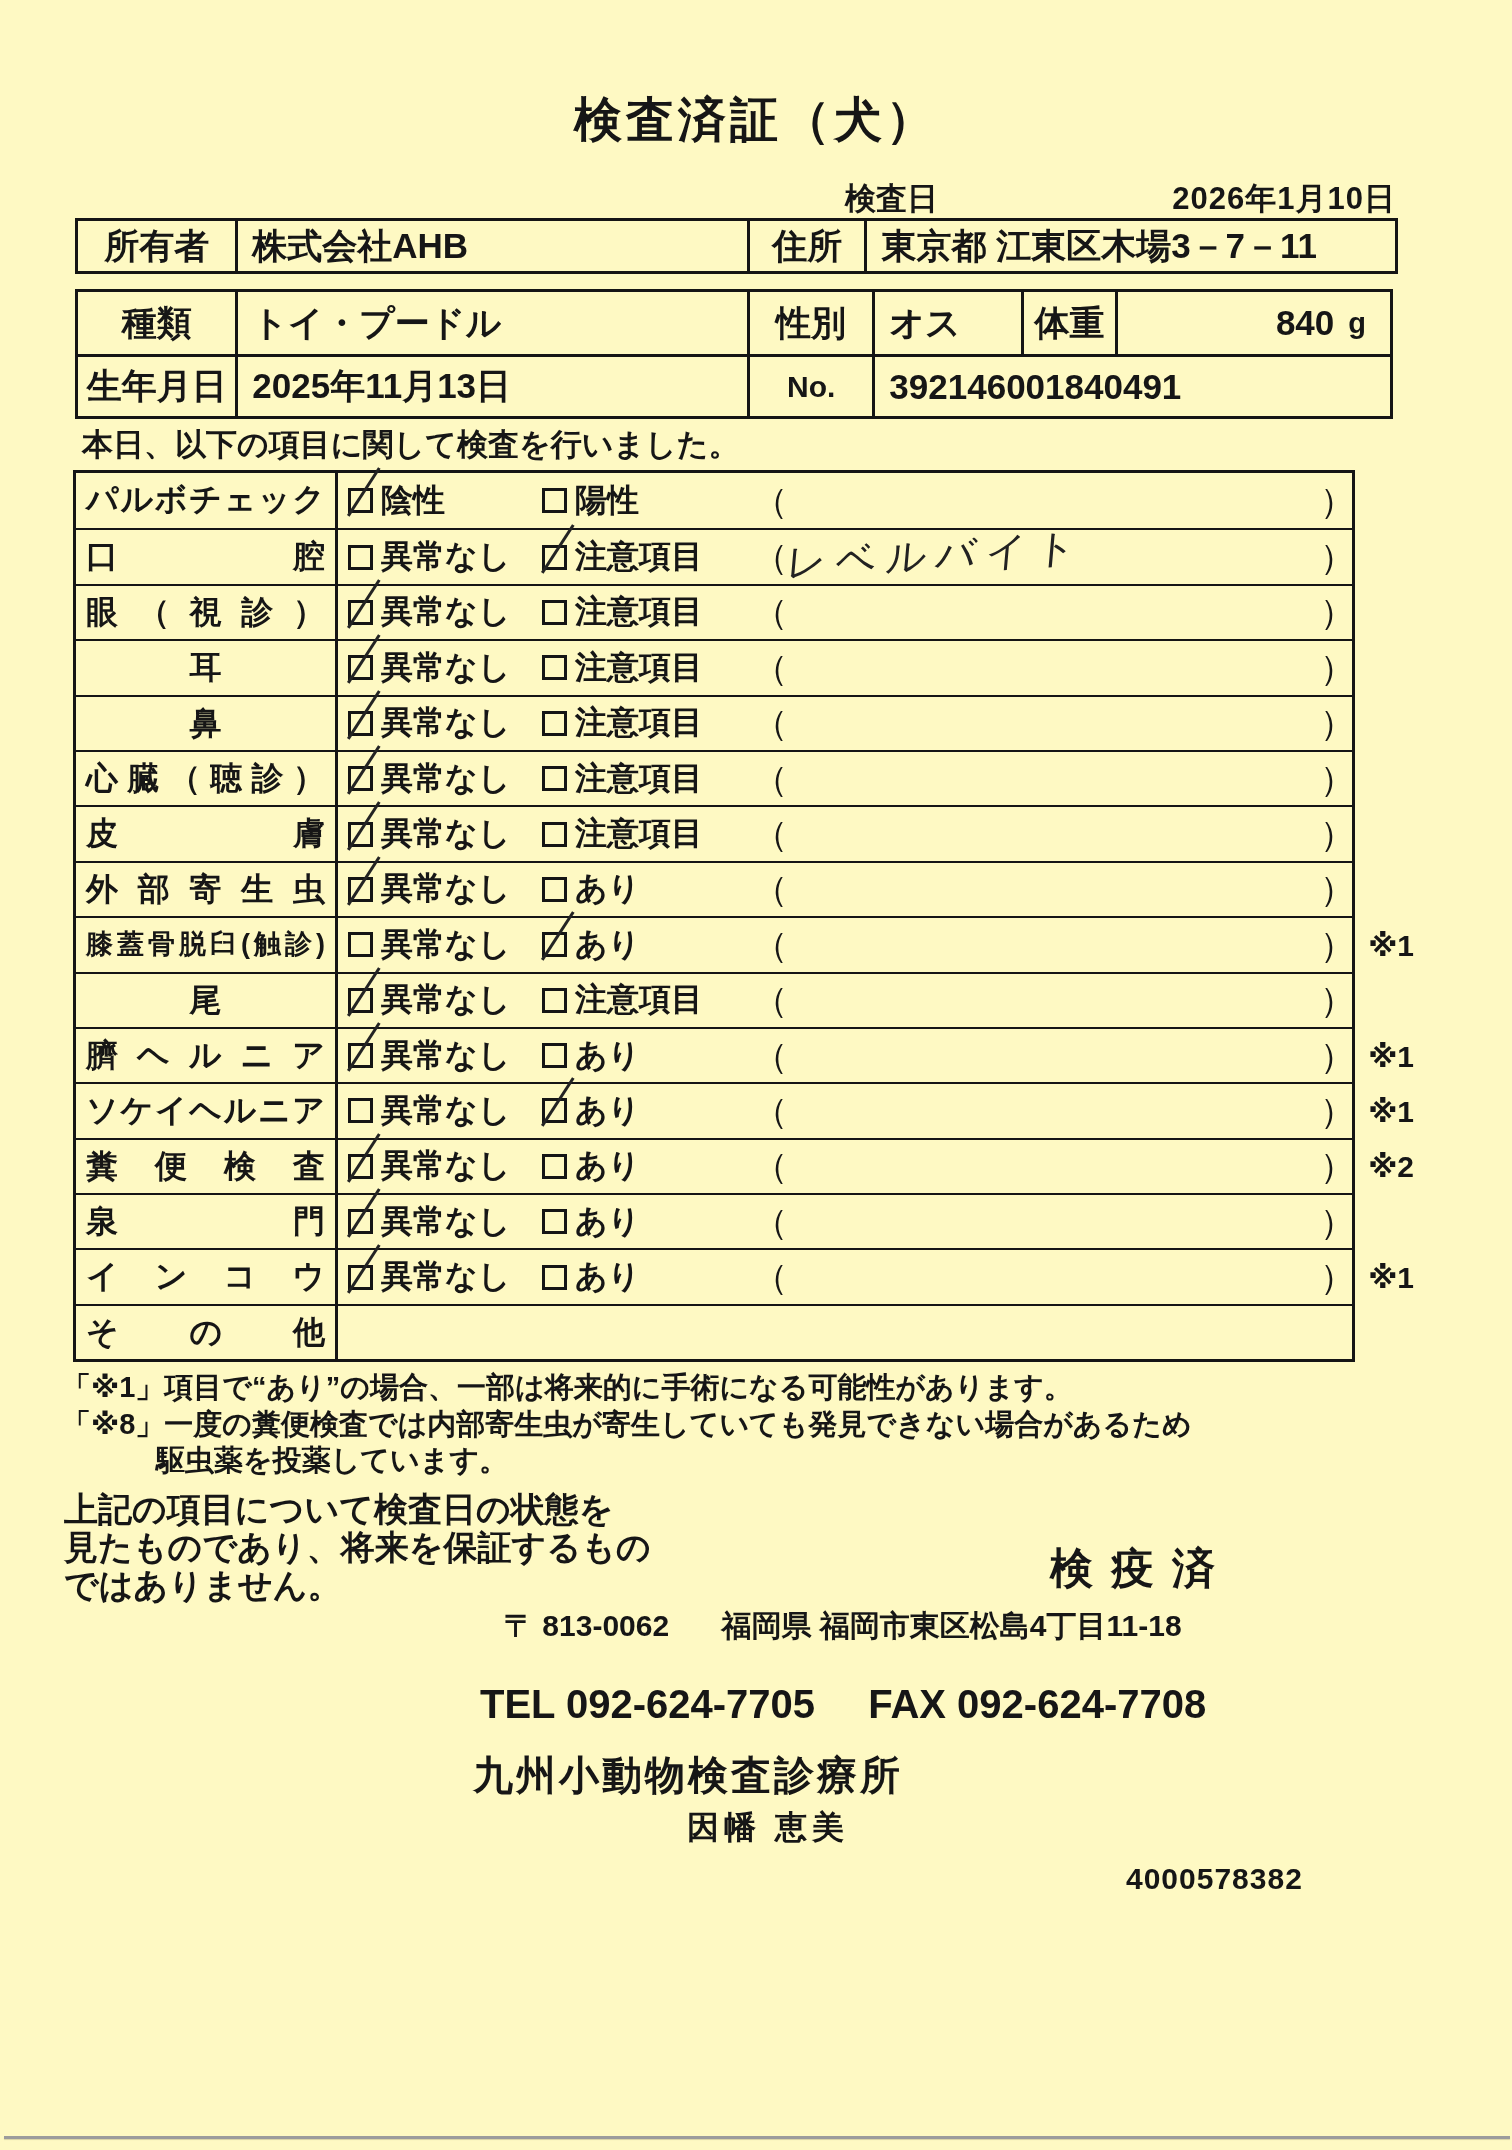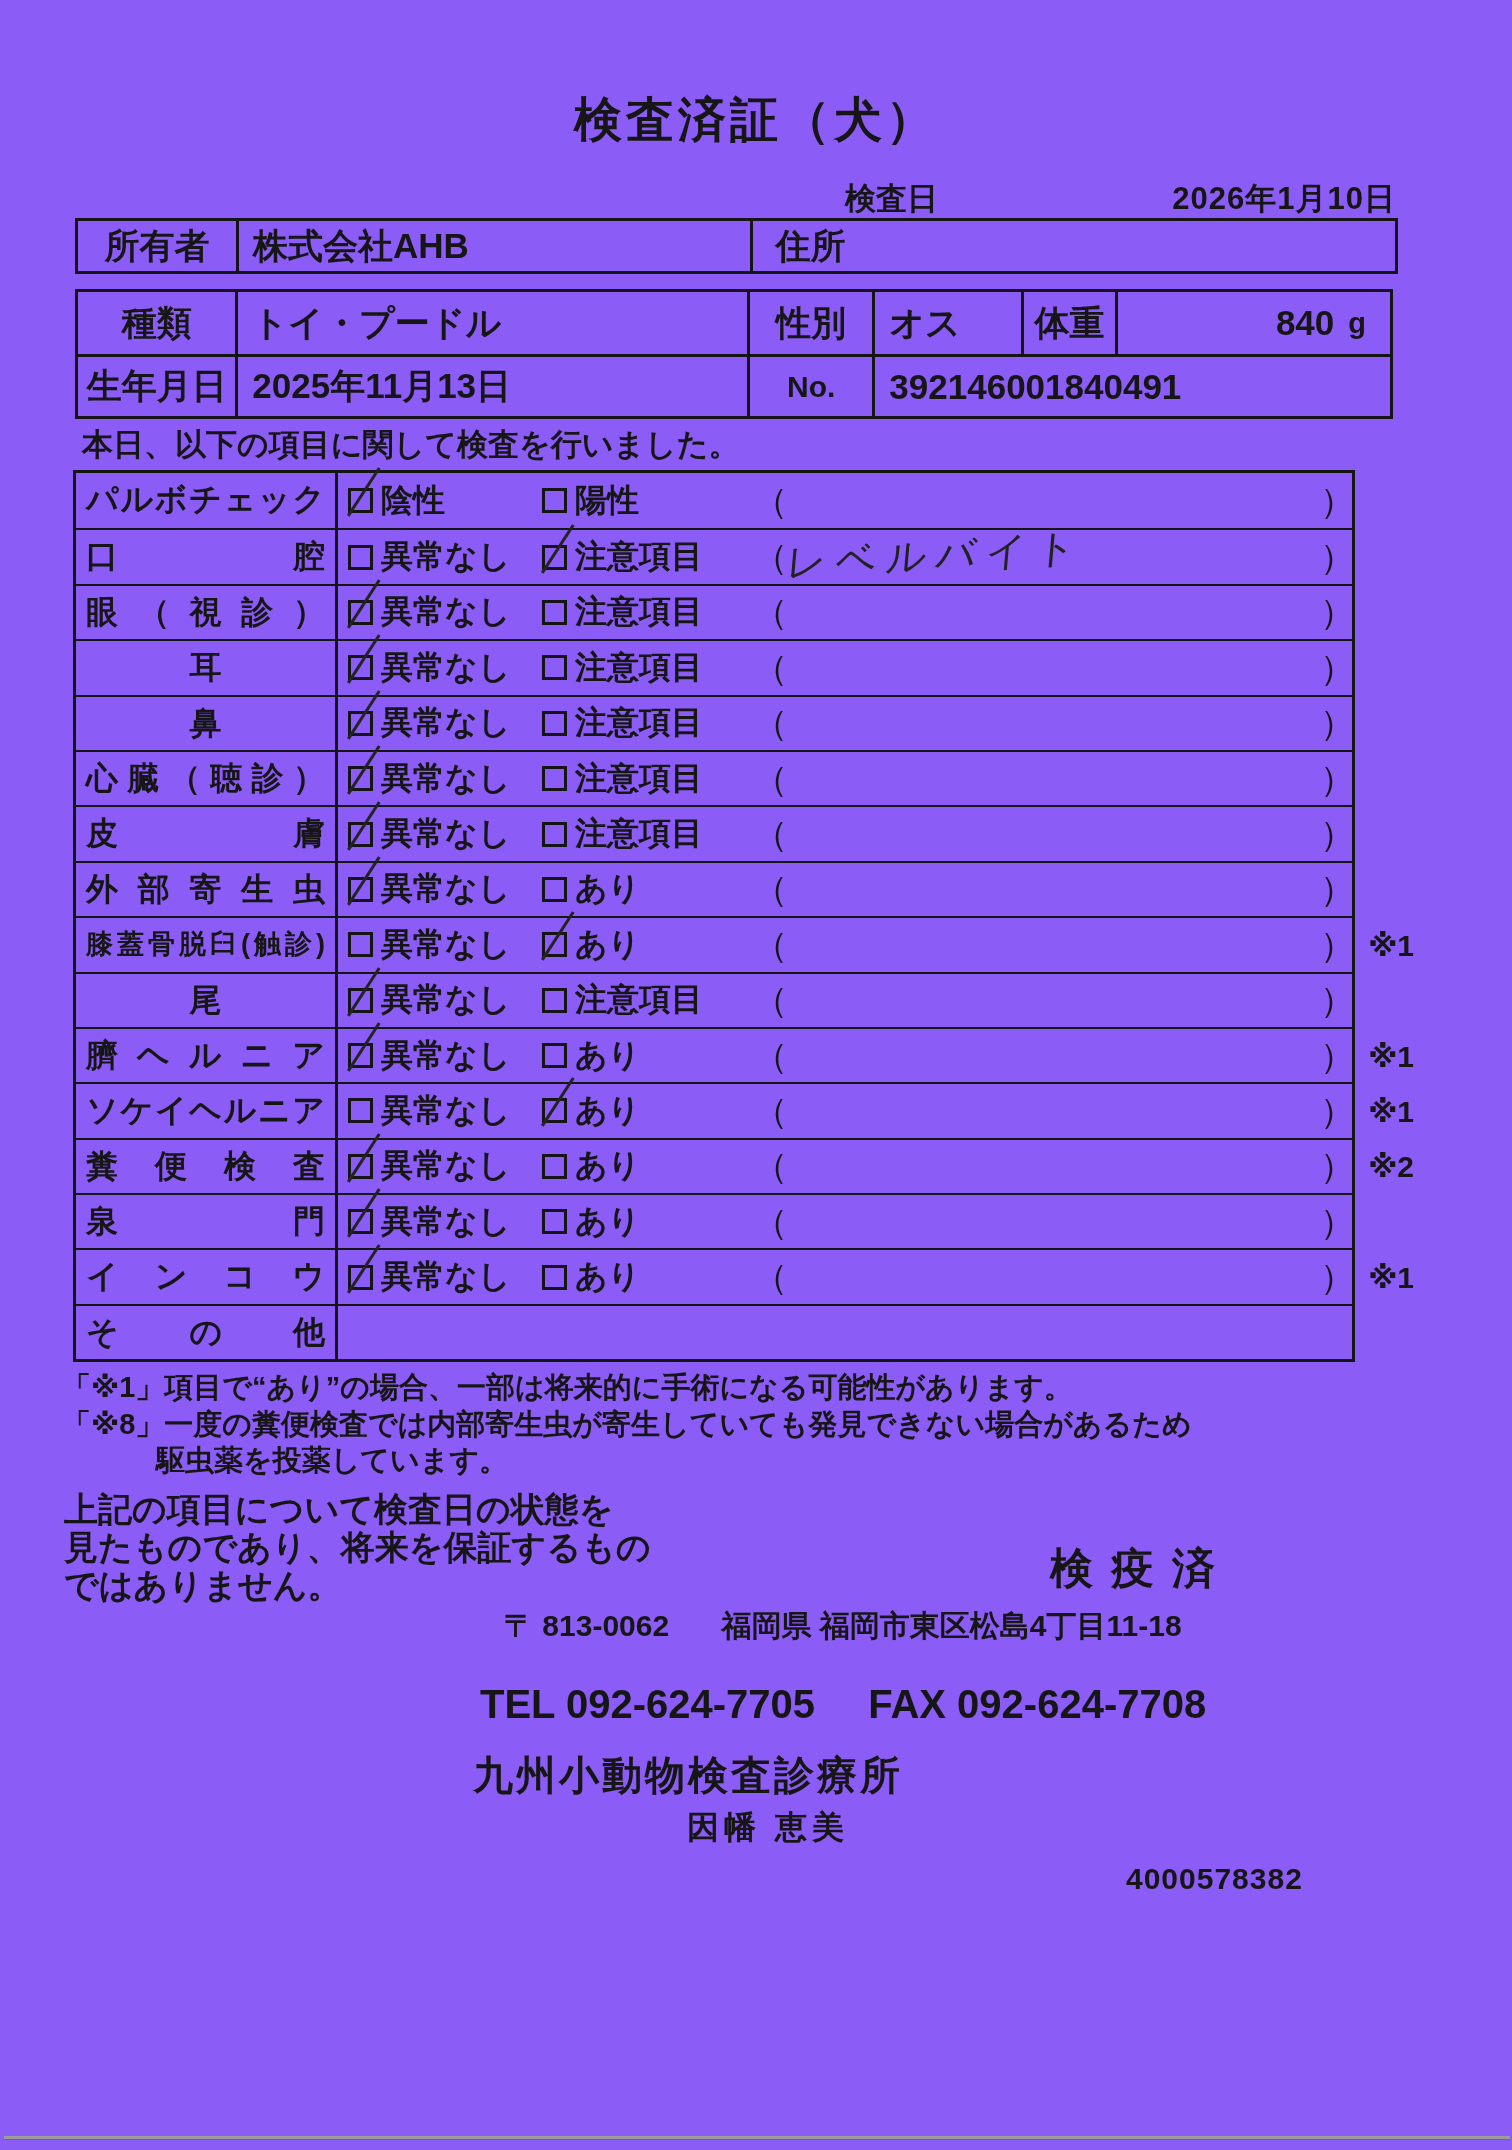--- a/index.html
+++ b/index.html
@@ -1,17 +1,17 @@
 <!DOCTYPE html>
 <html lang="ja"><head>
 <meta charset="utf-8">
 <style>
   html,body{margin:0;padding:0;background:#e8e8e8;}
   .page{
-    position:relative;width:1512px;height:2150px;background:#8b5cf6;
+    position:relative;width:1512px;height:2150px;background:#fef9c3;
     color:#161616;font-family:"Liberation Sans","DejaVu Sans",sans-serif;
     font-weight:bold;overflow:hidden;margin:0 auto;
   }
   
   .title{position:absolute;top:88px;left:0;width:100%;text-align:center;
     font-size:48px;letter-spacing:4px;}
   .insp-date-label{position:absolute;top:178px;left:845px;font-size:31px;}
   .insp-date{position:absolute;top:178px;right:116px;font-size:31px;letter-spacing:1px;}
   
   .tbl{position:absolute;left:75px;border:3px solid #151515;box-sizing:border-box;}
@@ -92,20 +92,21 @@
   <div class="title">検査済証（犬）</div>
 
   <div class="insp-date-label">検査日</div>
   <div class="insp-date">2026年1月10日</div>
 
   <div class="tbl tbl-owner">
     <div class="trow">
       <div class="tcell lab w-c1">所有者</div>
       <div class="tcell val w-c2">株式会社AHB</div>
       <div class="tcell lab w-c3">住所</div>
+      <div class="tcell val w-c4">東京都 江東区木場3－7－11</div>
     </div>
   </div>
 
   <div class="tbl tbl-animal">
     <div class="trow">
       <div class="tcell lab a-c1">種類</div>
       <div class="tcell val a-c2">トイ・プードル</div>
       <div class="tcell lab a-c3">性別</div>
       <div class="tcell val a-c4">オス</div>
       <div class="tcell lab a-c5">体重</div>

